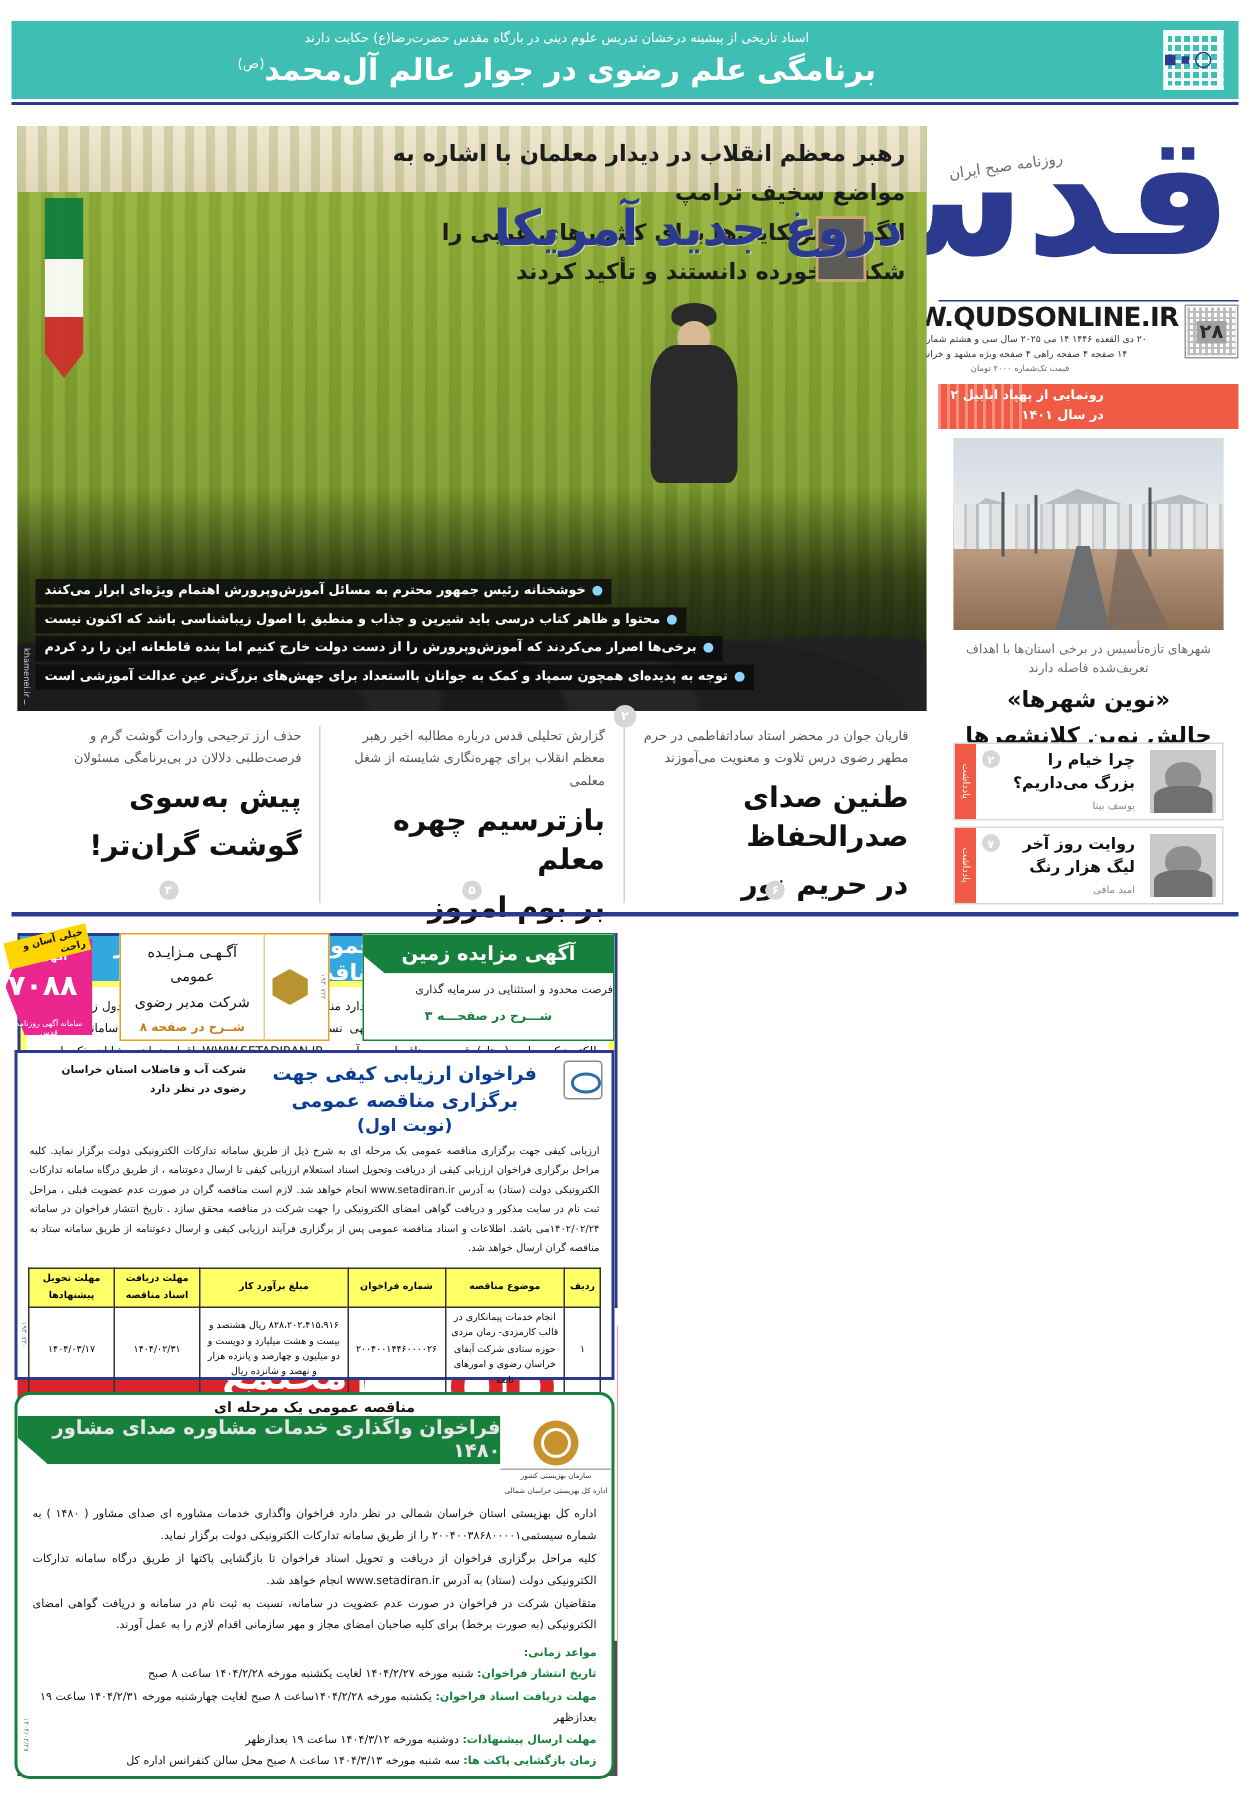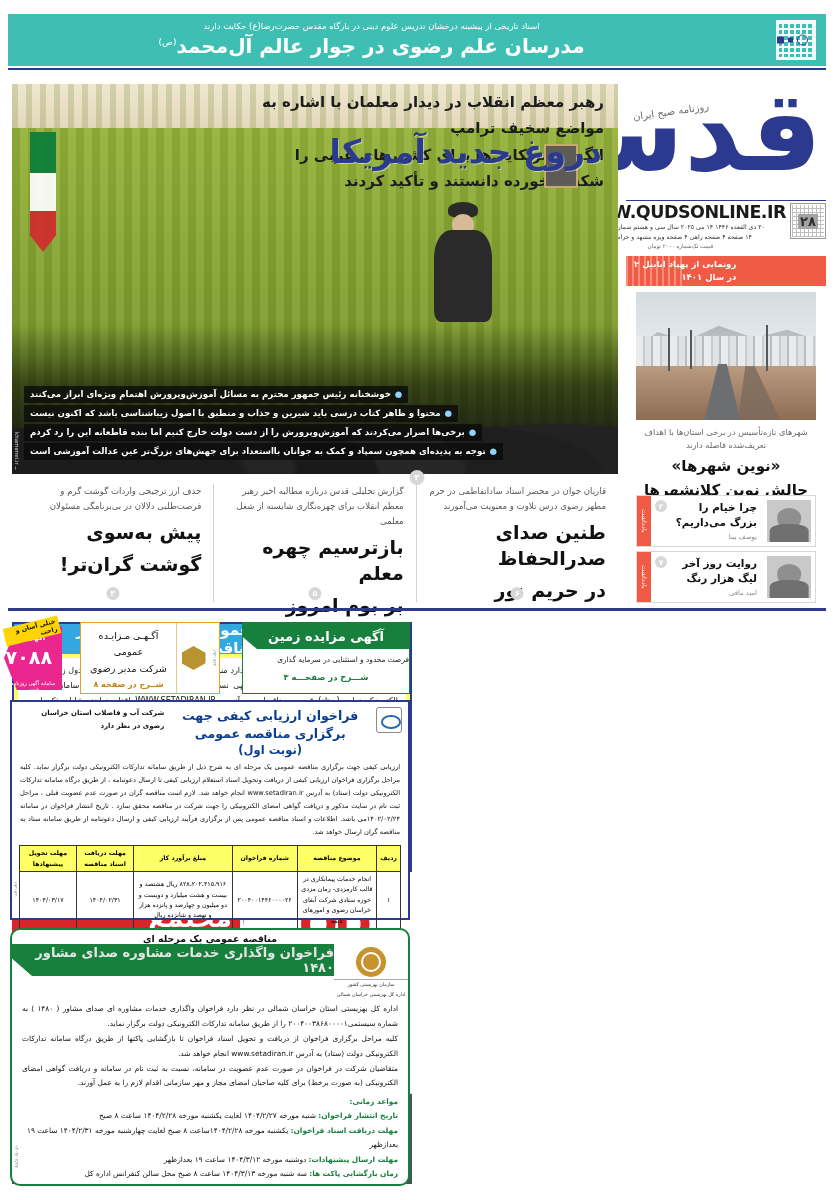--- a/index.html
+++ b/index.html
@@ -461,21 +461,21 @@
 </head>
 <body>
 
 <div class="page">
 
   <div class="top-banner">
     <div class="tb-kufic"></div>
     <div class="tb-texts">
       <div class="tb-sub">اسناد تاریخی از پیشینه درخشان تدریس علوم دینی در بارگاه مقدس حضرت‌رضا(ع) حکایت دارند</div>
       <div class="tb-main">
-        <span>مدرسان علم رضوی در جوار عالم آل‌محمد</span><span class="pbuh">(ص)</span>
+        <span>برنامگی علم رضوی در جوار عالم آل‌محمد</span><span class="pbuh">(ص)</span>
       </div>
     </div>
     <div class="tb-deco">
       <span class="circ"></span>
       <span class="sq"></span>
       <span class="sq b"></span>
     </div>
   </div>
   <div class="banner-rule"></div>
 

